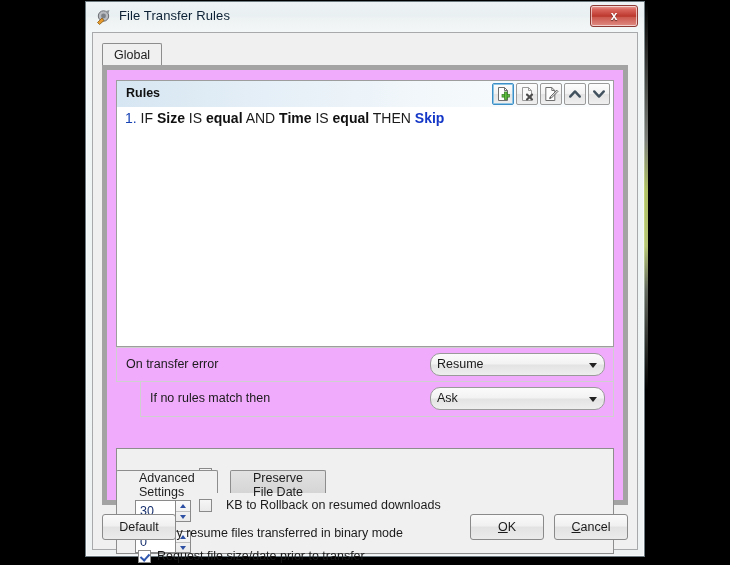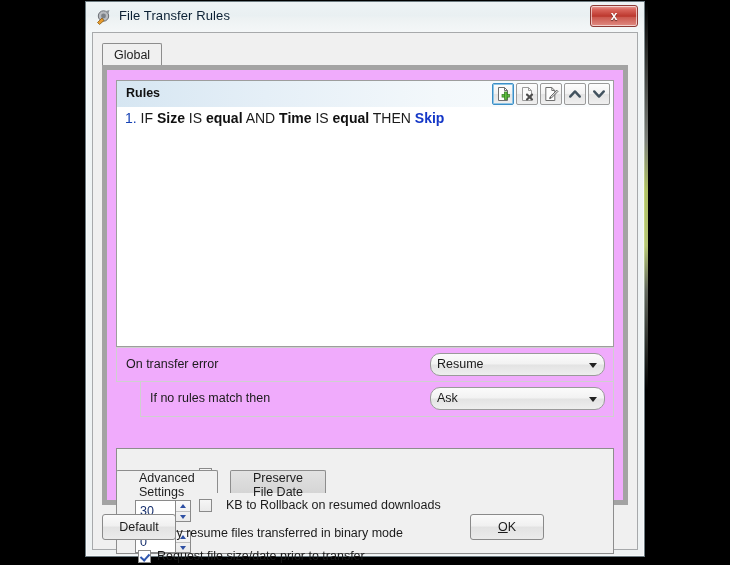--- a/index.html
+++ b/index.html
@@ -348,16 +348,19 @@
 
     </div>
 
     <div id="footer">
       <div class="btn" style="left:0;">
         <span>Default</span>
       </div>
       <div class="btn" style="right:84px;">
         <span><u>O</u><span>K</span></span>
       </div>
+      <div class="btn" style="right:0;">
+        <span><u>C</u><span>ancel</span></span>
+      </div>
     </div>
 
   </div>
 </div>
 
 </body></html>

